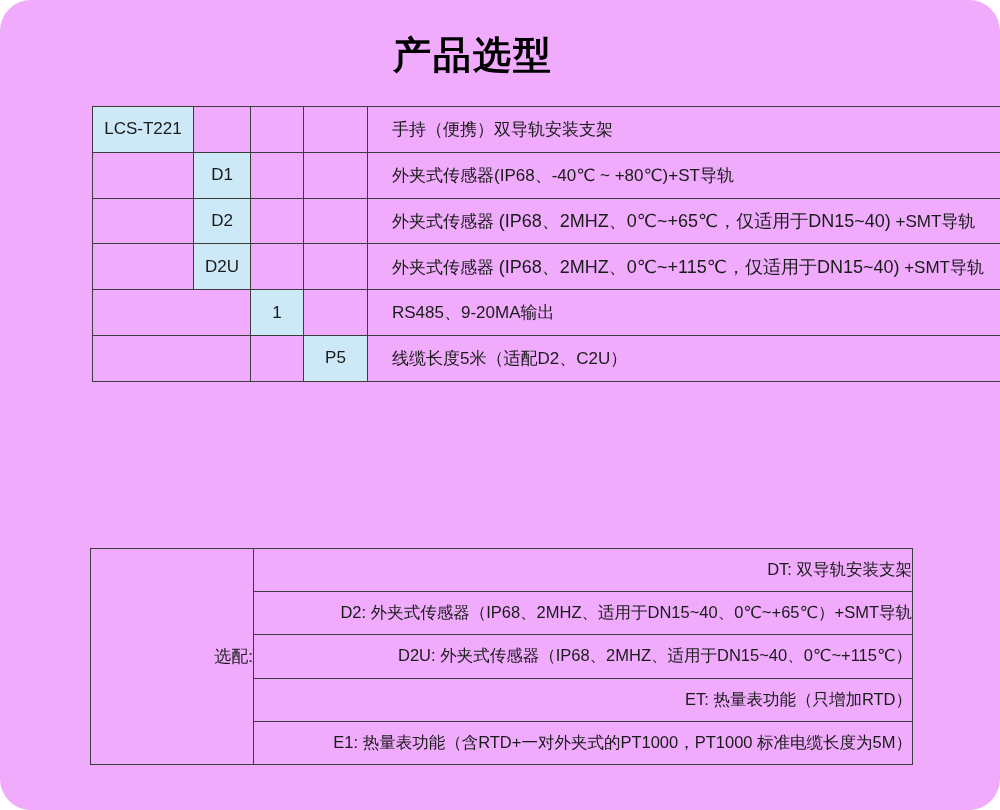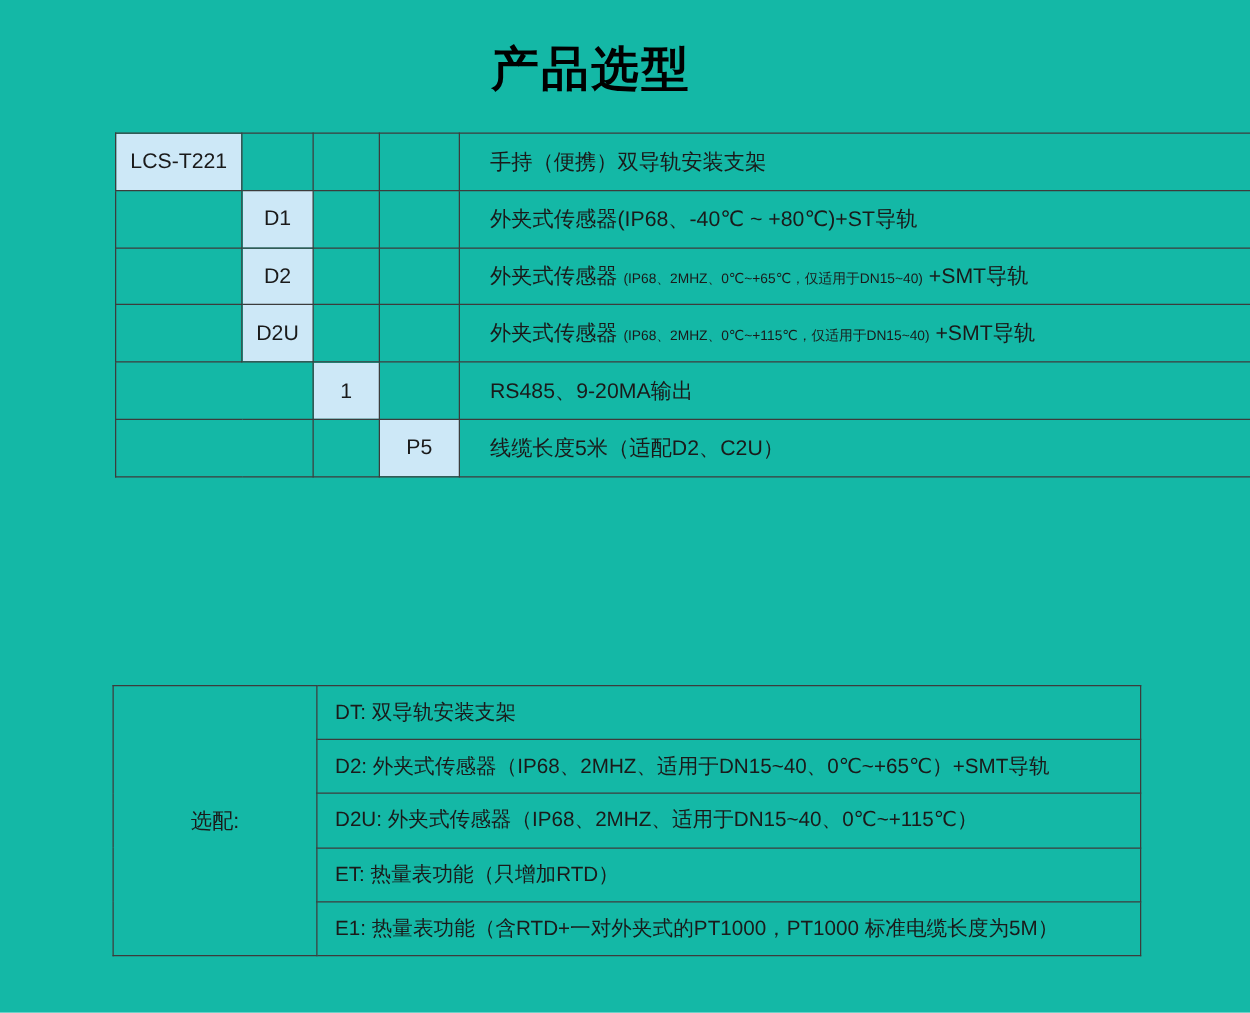--- a/index.html
+++ b/index.html
@@ -8,21 +8,21 @@
   }
   *{margin:0;padding:0;box-sizing:border-box;}
   body{
     width:1000px;height:810px;
     background:#ffffff;
     font-family:"Liberation Sans","DejaVu Sans",sans-serif;
     color:#1a1a1a;
     position:relative;
     overflow:hidden;
   }
-  .page{position:relative;width:1000px;height:810px;background:#14b8a6;}
+  .page{position:relative;width:1000px;height:810px;background:#f0abfc;border-radius:31px;}
   .title{
     position:absolute;top:30px;left:0;width:946px;
     text-align:center;
     font-size:38px;
     font-weight:700;
     letter-spacing:2px;
     color:#000;
   }
   table{border-collapse:collapse;table-layout:fixed;}
   td{
@@ -38,25 +38,25 @@
   .model-table td{height:45.8px;}
   .code{
     text-align:center;
     background:var(--highlight);
     font-size:17px;
   }
   .desc{
     text-align:left;
     padding-left:24px;
   }
-  .small{font-size:11px;}
+  .small{font-size:18px;}
   .options-table{
     position:absolute;left:90px;top:548px;width:823px;
   }
-  .options-table td{height:43.2px;}
+  .options-table td{height:43.2px;text-align:right;}
   .opt-label{
     text-align:center;
     font-size:17px;
   }
   .opt-desc{
     text-align:left;
     padding-left:14px;
     font-size:16.5px;
   }
 </style>

